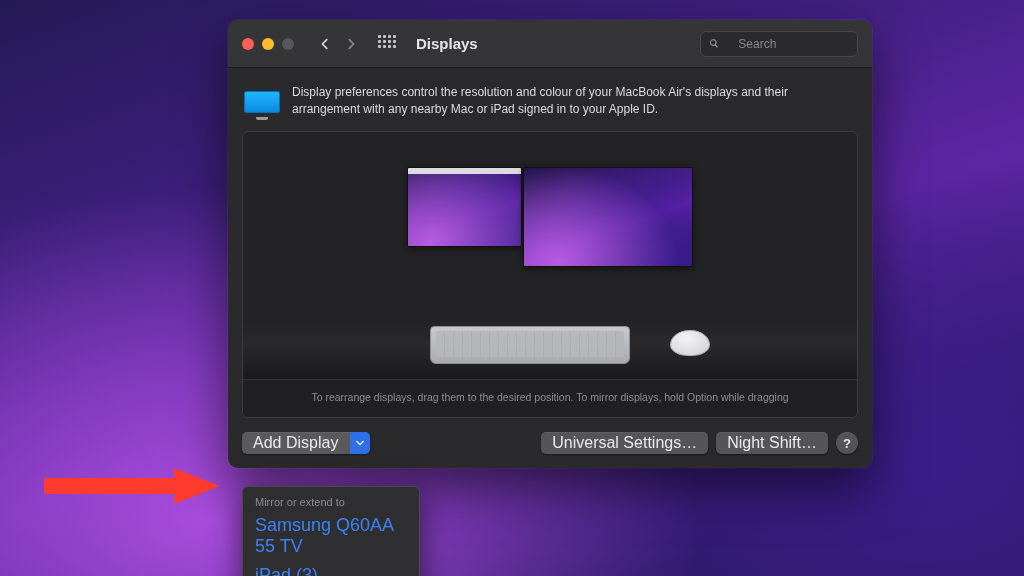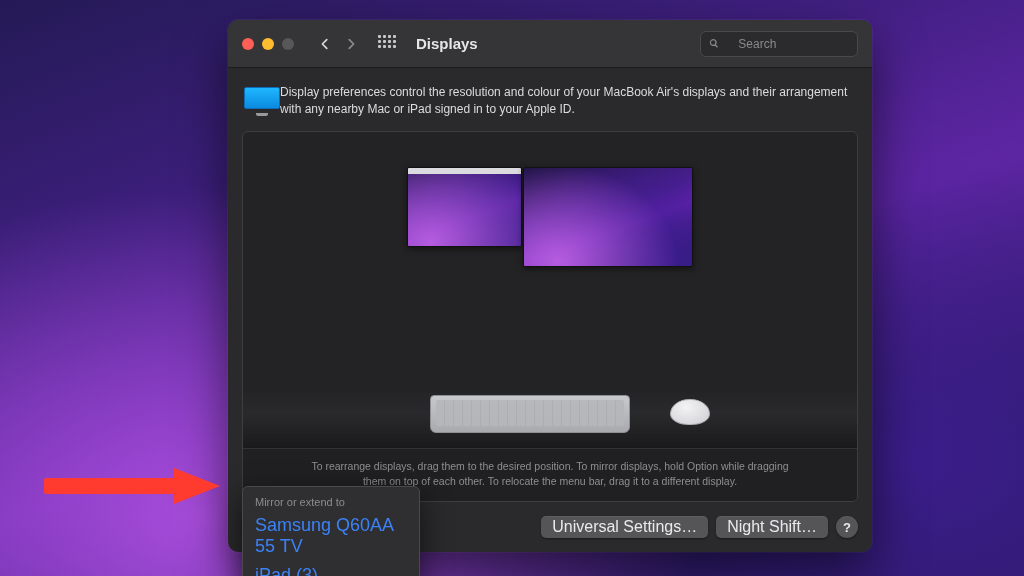--- a/index.html
+++ b/index.html
@@ -11,21 +11,21 @@
   .desktop-gradient {
     position: absolute; inset: 0;
     background:
       radial-gradient(ellipse 900px 600px at 20% 90%, #a84ddc 0%, rgba(109,33,160,0) 55%),
       radial-gradient(ellipse 700px 500px at 90% 80%, #3b1d8a 0%, rgba(40,20,110,0) 60%),
       linear-gradient(160deg, #241a56 0%, #3e1f7e 30%, #5d25a3 55%, #2b1a63 85%);
   }
   .window {
     position: absolute;
     left: 228px; top: 20px;
-    width: 644px; height: 532px;
+    width: 644px; height: 448px;
     background: #2a2a2c;
     border-radius: 10px;
     box-shadow: 0 20px 50px rgba(0,0,0,0.55), 0 0 0 1px rgba(255,255,255,0.06);
     display: flex; flex-direction: column;
     overflow: visible;
   }
   .titlebar {
     height: 48px;
     display: flex; align-items: center;
     padding: 0 14px;
@@ -55,21 +55,21 @@
   }
   .searchbox svg { width: 13px; height: 13px; fill: #8a8a8c; }
   .searchbox input {
     background: transparent; border: none; outline: none; color: #d0d0d2;
     font-size: 12px; width: 100%;
   }
   .searchbox input::placeholder { color: #8a8a8c; }
 
   .body { flex: 1; padding: 14px 14px 14px 14px; display: flex; flex-direction: column; gap: 12px; }
 
-  .description-row { display: flex; align-items: center; padding: 2px 2px 0 2px; }
+  .description-row { display: flex; gap: 12px; align-items: flex-end; padding: 2px 2px 0 2px; }
   .monitor-icon {
     width: 36px; height: 28px; position: relative;
   }
   .monitor-icon .screen {
     width: 36px; height: 22px; background: linear-gradient(180deg,#1fb7ff,#0a8ae0);
     border-radius: 2px; border: 1px solid #0a6fb8;
   }
   .monitor-icon .stand {
     position: absolute; bottom: -1px; left: 50%; transform: translateX(-50%);
     width: 12px; height: 3px; background: #9a9a9c; border-radius: 0 0 2px 2px;
@@ -258,21 +258,20 @@
 
           <div class="wallpaper"></div>
         </div>
       </div>
       <div class="peripherals">
         <div class="keyboard"></div>
         <div class="mouse"></div>
       </div>
       <div class="hint">
         <span>To rearrange displays, drag them to the desired position. To mirror displays, hold Option while dragging</span><br>
-        <span>them on top of each other. To relocate the menu bar, drag it to a different display.</span>
       </div>
     </div>
 
     <div class="button-row">
       <button class="btn primary">
         <span>Add Display</span>
         <span class="caret-seg">
           <svg viewBox="0 0 10 10">
               <path d="M1 3 L5 7 L9 3" stroke="white" stroke-width="1.6" fill="none" stroke-linecap="round" stroke-linejoin="round"></path>
             </svg>

